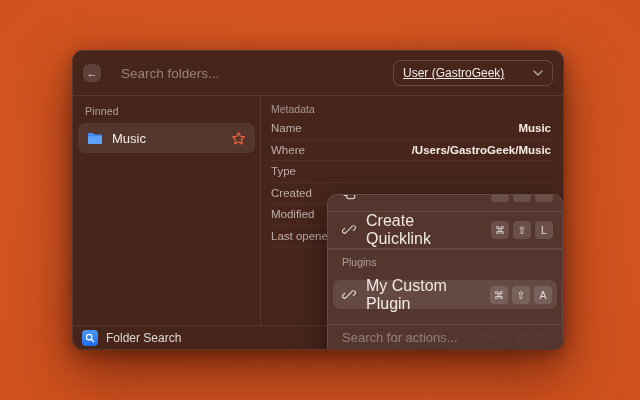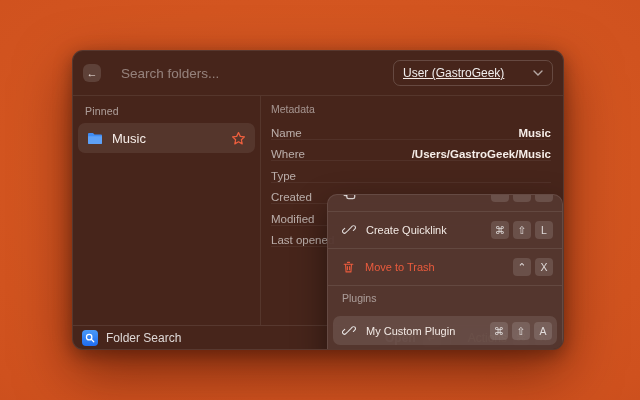--- a/index.html
+++ b/index.html
@@ -33,42 +33,42 @@
   .sidebar { width:188px; flex:0 0 188px; border-right:1px solid rgba(255,255,255,0.08);
              padding:6px 5px; }
   .section-label { font-size:10.5px; color:rgba(255,255,255,0.55);
                    margin:3px 0 6px 7px; letter-spacing:0.2px; }
   .side-row { height:30px; border-radius:7px; background:rgba(255,255,255,0.08);
               display:flex; align-items:center; padding:0 9px; }
   .side-row .lbl { margin-left:9px; font-size:13px; color:#f6ede8; flex:1; }
   
   .meta { flex:1; padding:5px 12px 0 10px; }
   .meta-title { font-size:10.5px; color:rgba(255,255,255,0.5); margin:2px 0 3px 0; }
-  .meta-row { height:21.5px; display:flex; align-items:flex-end;
+  .meta-row { height:21.5px; display:flex; align-items:center;
               justify-content:space-between;
               border-bottom:1px solid rgba(255,255,255,0.06); }
   .meta-row .ml { font-size:11.5px; color:rgba(255,255,255,0.62); }
   .meta-row .mv { font-size:11.5px; color:#f6ede8; font-weight:bold; }
   
   .kc { min-width:18px; height:18px; padding:0 3px; border-radius:4px;
         background:rgba(255,255,255,0.13); display:inline-flex; align-items:center;
         justify-content:center; font-size:10.5px; color:rgba(255,255,255,0.78); }
   .kc.small { min-width:16px; height:16px; font-size:10px; }
   .keys { display:flex; gap:4px; }
   
   .popup { position:absolute; right:0px; top:98px; width:236px; height:171px;
            background:rgba(85,55,48,0.97); border:1px solid rgba(255,255,255,0.1);
            border-radius:10px; box-shadow:0 14px 34px rgba(0,0,0,0.45);
            overflow:hidden; z-index:5; }
   .clip-row { height:16px; overflow:hidden; position:relative; }
   .clip-row .inner { transform:translateY(-20px); }
   .p-div { height:1px; background:rgba(255,255,255,0.09); }
   .a-row { height:36px; display:flex; align-items:center; gap:10px;
            padding:0 9px 0 14px; }
-  .a-row .al { font-size:11px; color:#f2e9e4; flex:1; }
+  .a-row .al { font-size:16px; color:#f2e9e4; flex:1; }
   .a-row.danger .al { color:#ea5b3d; }
   .p-section { font-size:10.5px; color:rgba(255,255,255,0.5);
                margin:6px 14px 12px 14px; height:12px; }
   .a-row.selected { height:29px; margin:10px 5px; padding:0 5px 0 9px;
                     border-radius:7px; background:rgba(255,255,255,0.1); }
   .p-search { height:25px; display:flex; align-items:center; padding:0 14px;
               font-size:13px; color:rgba(255,255,255,0.35); }
   .spacer6 { height:5px; }
   
   .ftr { height:24px; flex:0 0 24px; border-top:1px solid rgba(255,255,255,0.09);
@@ -171,30 +171,20 @@
         </svg>
         <span class="al">Create Quicklink</span>
         <span class="keys">
           <span class="kc">⌘</span>
           <span class="kc">⇧</span>
           <span class="kc">L</span>
         </span>
       </div>
       <div class="p-div"></div>
 
-      <div class="a-row danger">
-        <svg width="13" height="14" viewBox="0 0 24 24">
-          <path d="M4 7 h16 M10 3.5 h4 M6.5 7 l1 14 h9 l1 -14 M10 11 v6 M14 11 v6" fill="none" stroke="#ea5b3d" stroke-width="2" stroke-linecap="round" stroke-linejoin="round"></path>
-        </svg>
-        <span class="al">Move to Trash</span>
-        <span class="keys">
-          <span class="kc">⌃</span>
-          <span class="kc">X</span>
-        </span>
-      </div>
       <div class="p-div"></div>
 
       <div class="p-section">Plugins</div>
 
       <div class="a-row selected">
         <svg width="14" height="14" viewBox="0 0 24 24">
           <path d="M10 14 L14 10 M9 15 l-3 3 a3.5 3.5 0 0 1 -5 -5 l3 -3 M15 9 l3 -3 a3.5 3.5 0 0 1 5 5 l-3 3" transform="translate(1,0) scale(0.92)" fill="none" stroke="rgba(255,255,255,0.85)" stroke-width="2" stroke-linecap="round"></path>
         </svg>
         <span class="al">My Custom Plugin</span>
         <span class="keys">

